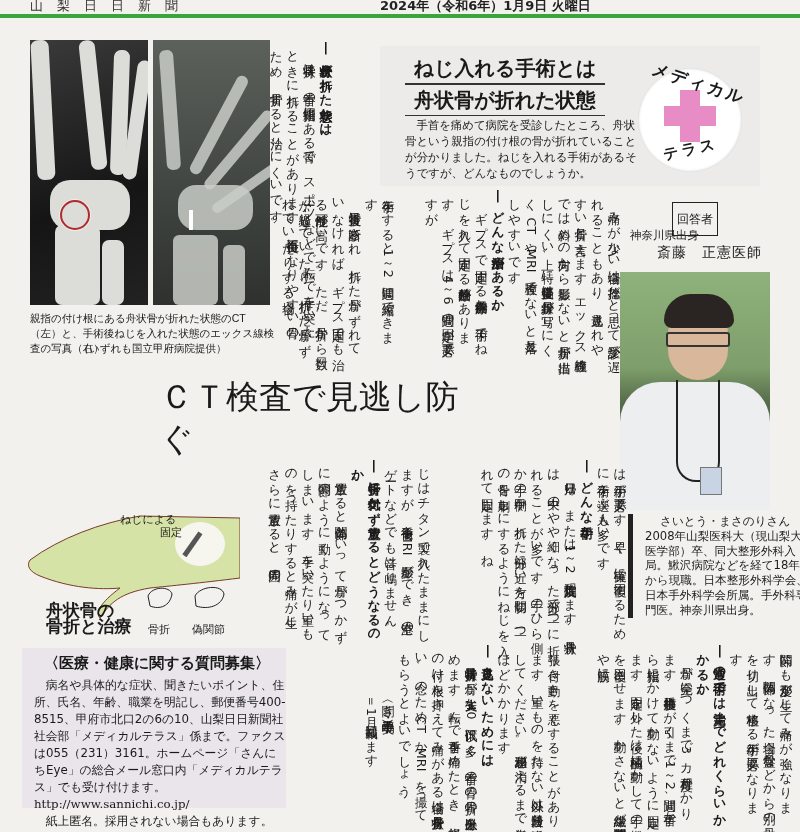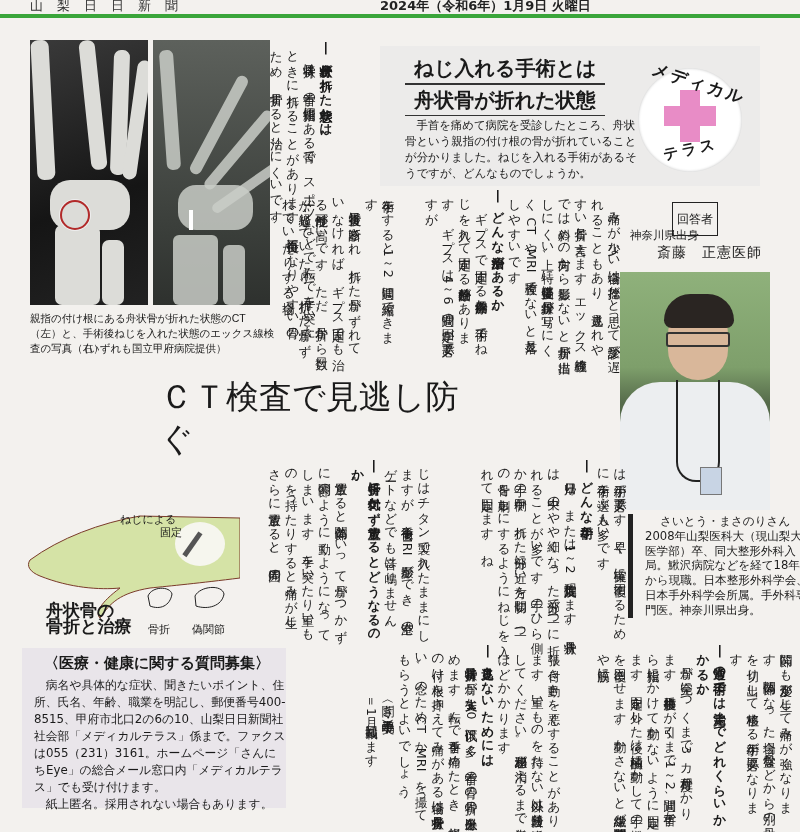--- a/index.html
+++ b/index.html
@@ -165,20 +165,21 @@
 <div class="abs illu-l2">固定</div>
 <div class="abs illu-l3">骨折</div>
 <div class="abs illu-l4">偽関節</div>
 <div class="abs illu-title" style="white-space:pre-line">舟状骨の
 骨折と治療</div>
 
 <div class="abs recruit"></div>
 <div class="abs rec-title">〈医療・健康に関する質問募集〉</div>
 <div class="abs rec-body">
   <p>病名や具体的な症状、聞きたいポイント、住所、氏名、年齢、職業を明記し、郵便番号400-8515、甲府市北口2の6の10、山梨日日新聞社社会部「メディカルテラス」係まで。ファクスは055（231）3161。ホームページ「さんにちEye」の総合メール窓口内「メディカルテラス」でも受け付けます。</p>
+  <p class="url">http://www.sannichi.co.jp/</p>
   <p>紙上匿名。採用されない場合もあります。</p>
 </div>
 
 <div class="abs vcol" style="left:292px;top:645px;width:270px;height:180px;">
   <p style="text-indent:0">張り付き動きを悪くすることがあります。重いものを持たない以外は普段通り生活してください。違和感が消えるまで半年ほどかかります。</p>
   <p class="q">―見逃さないためには。</p>
   <p>舟状骨骨折は骨が丈夫な40代以下に多く、手首の骨の骨折の半分以上を占めます。転んで手首を痛めたとき、親指の付け根を押さえて痛みがある場合は舟状骨骨折を疑い、念のためCTかMRIを撮ってもらうとよいでしょう。</p>
   <p style="text-indent:4em">〈聞き手・中嶋寿美子〉</p>
   <p style="text-indent:4em">＝月1回掲載します</p>
 </div>

